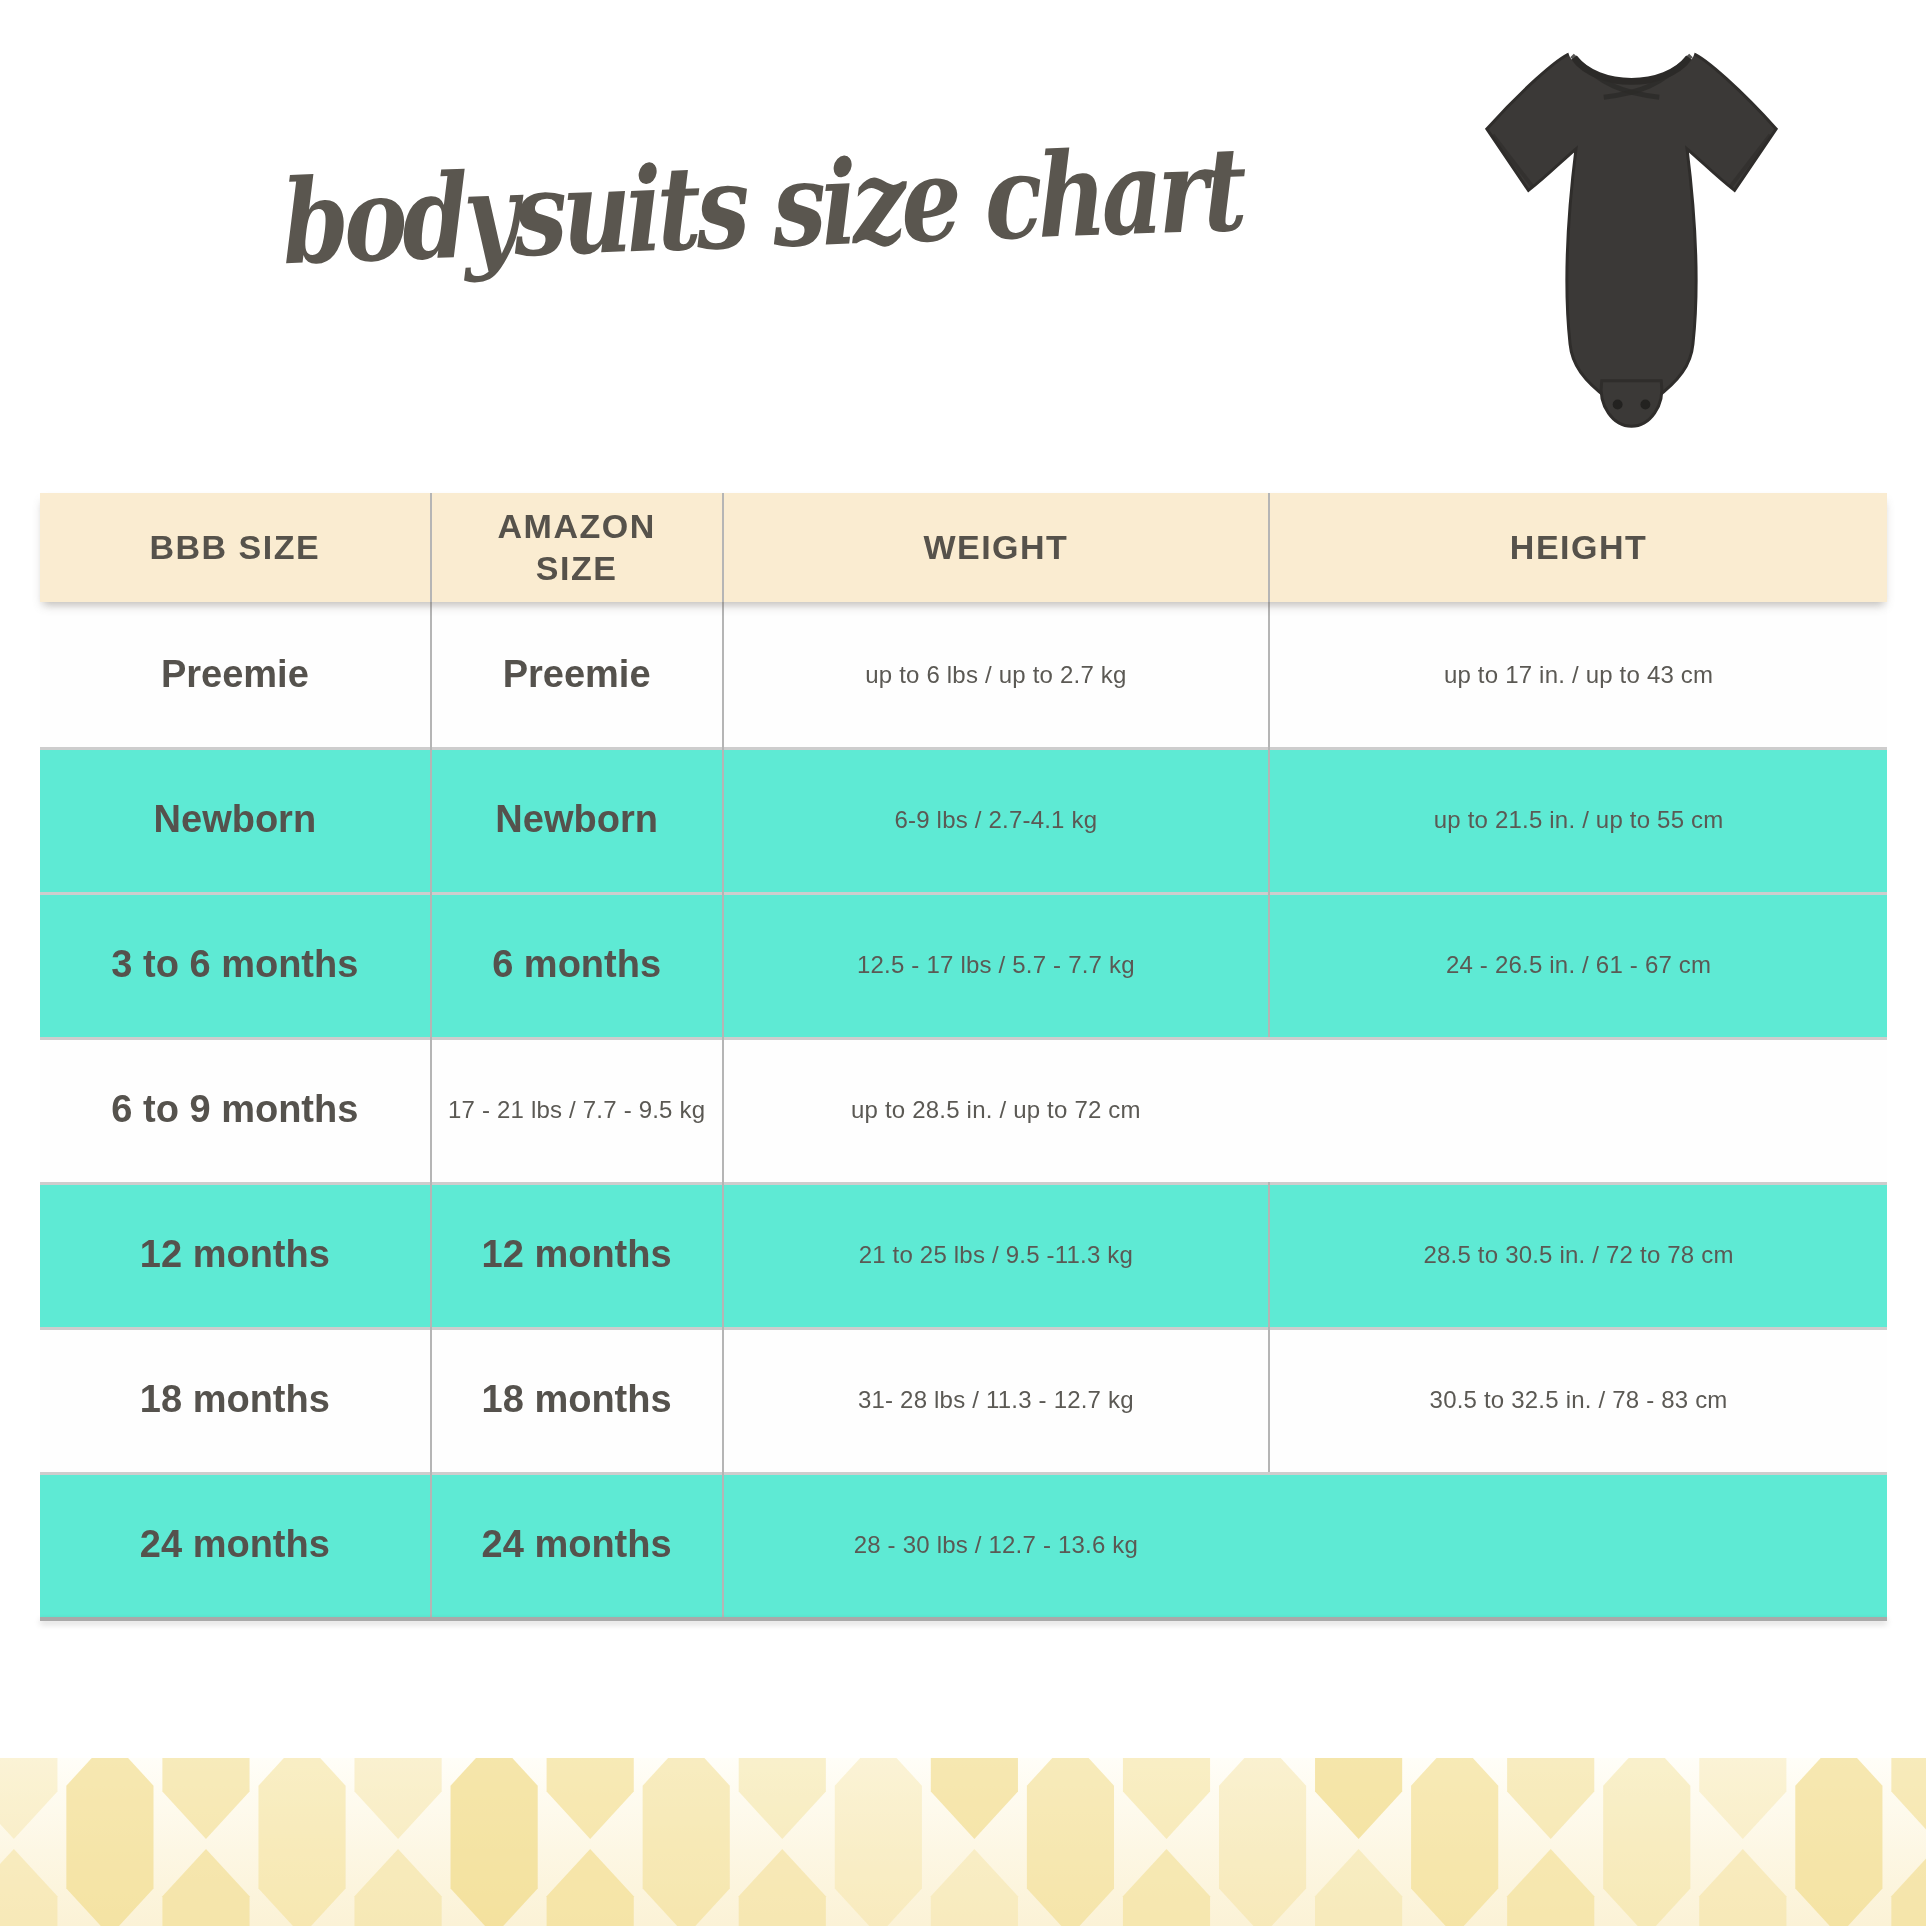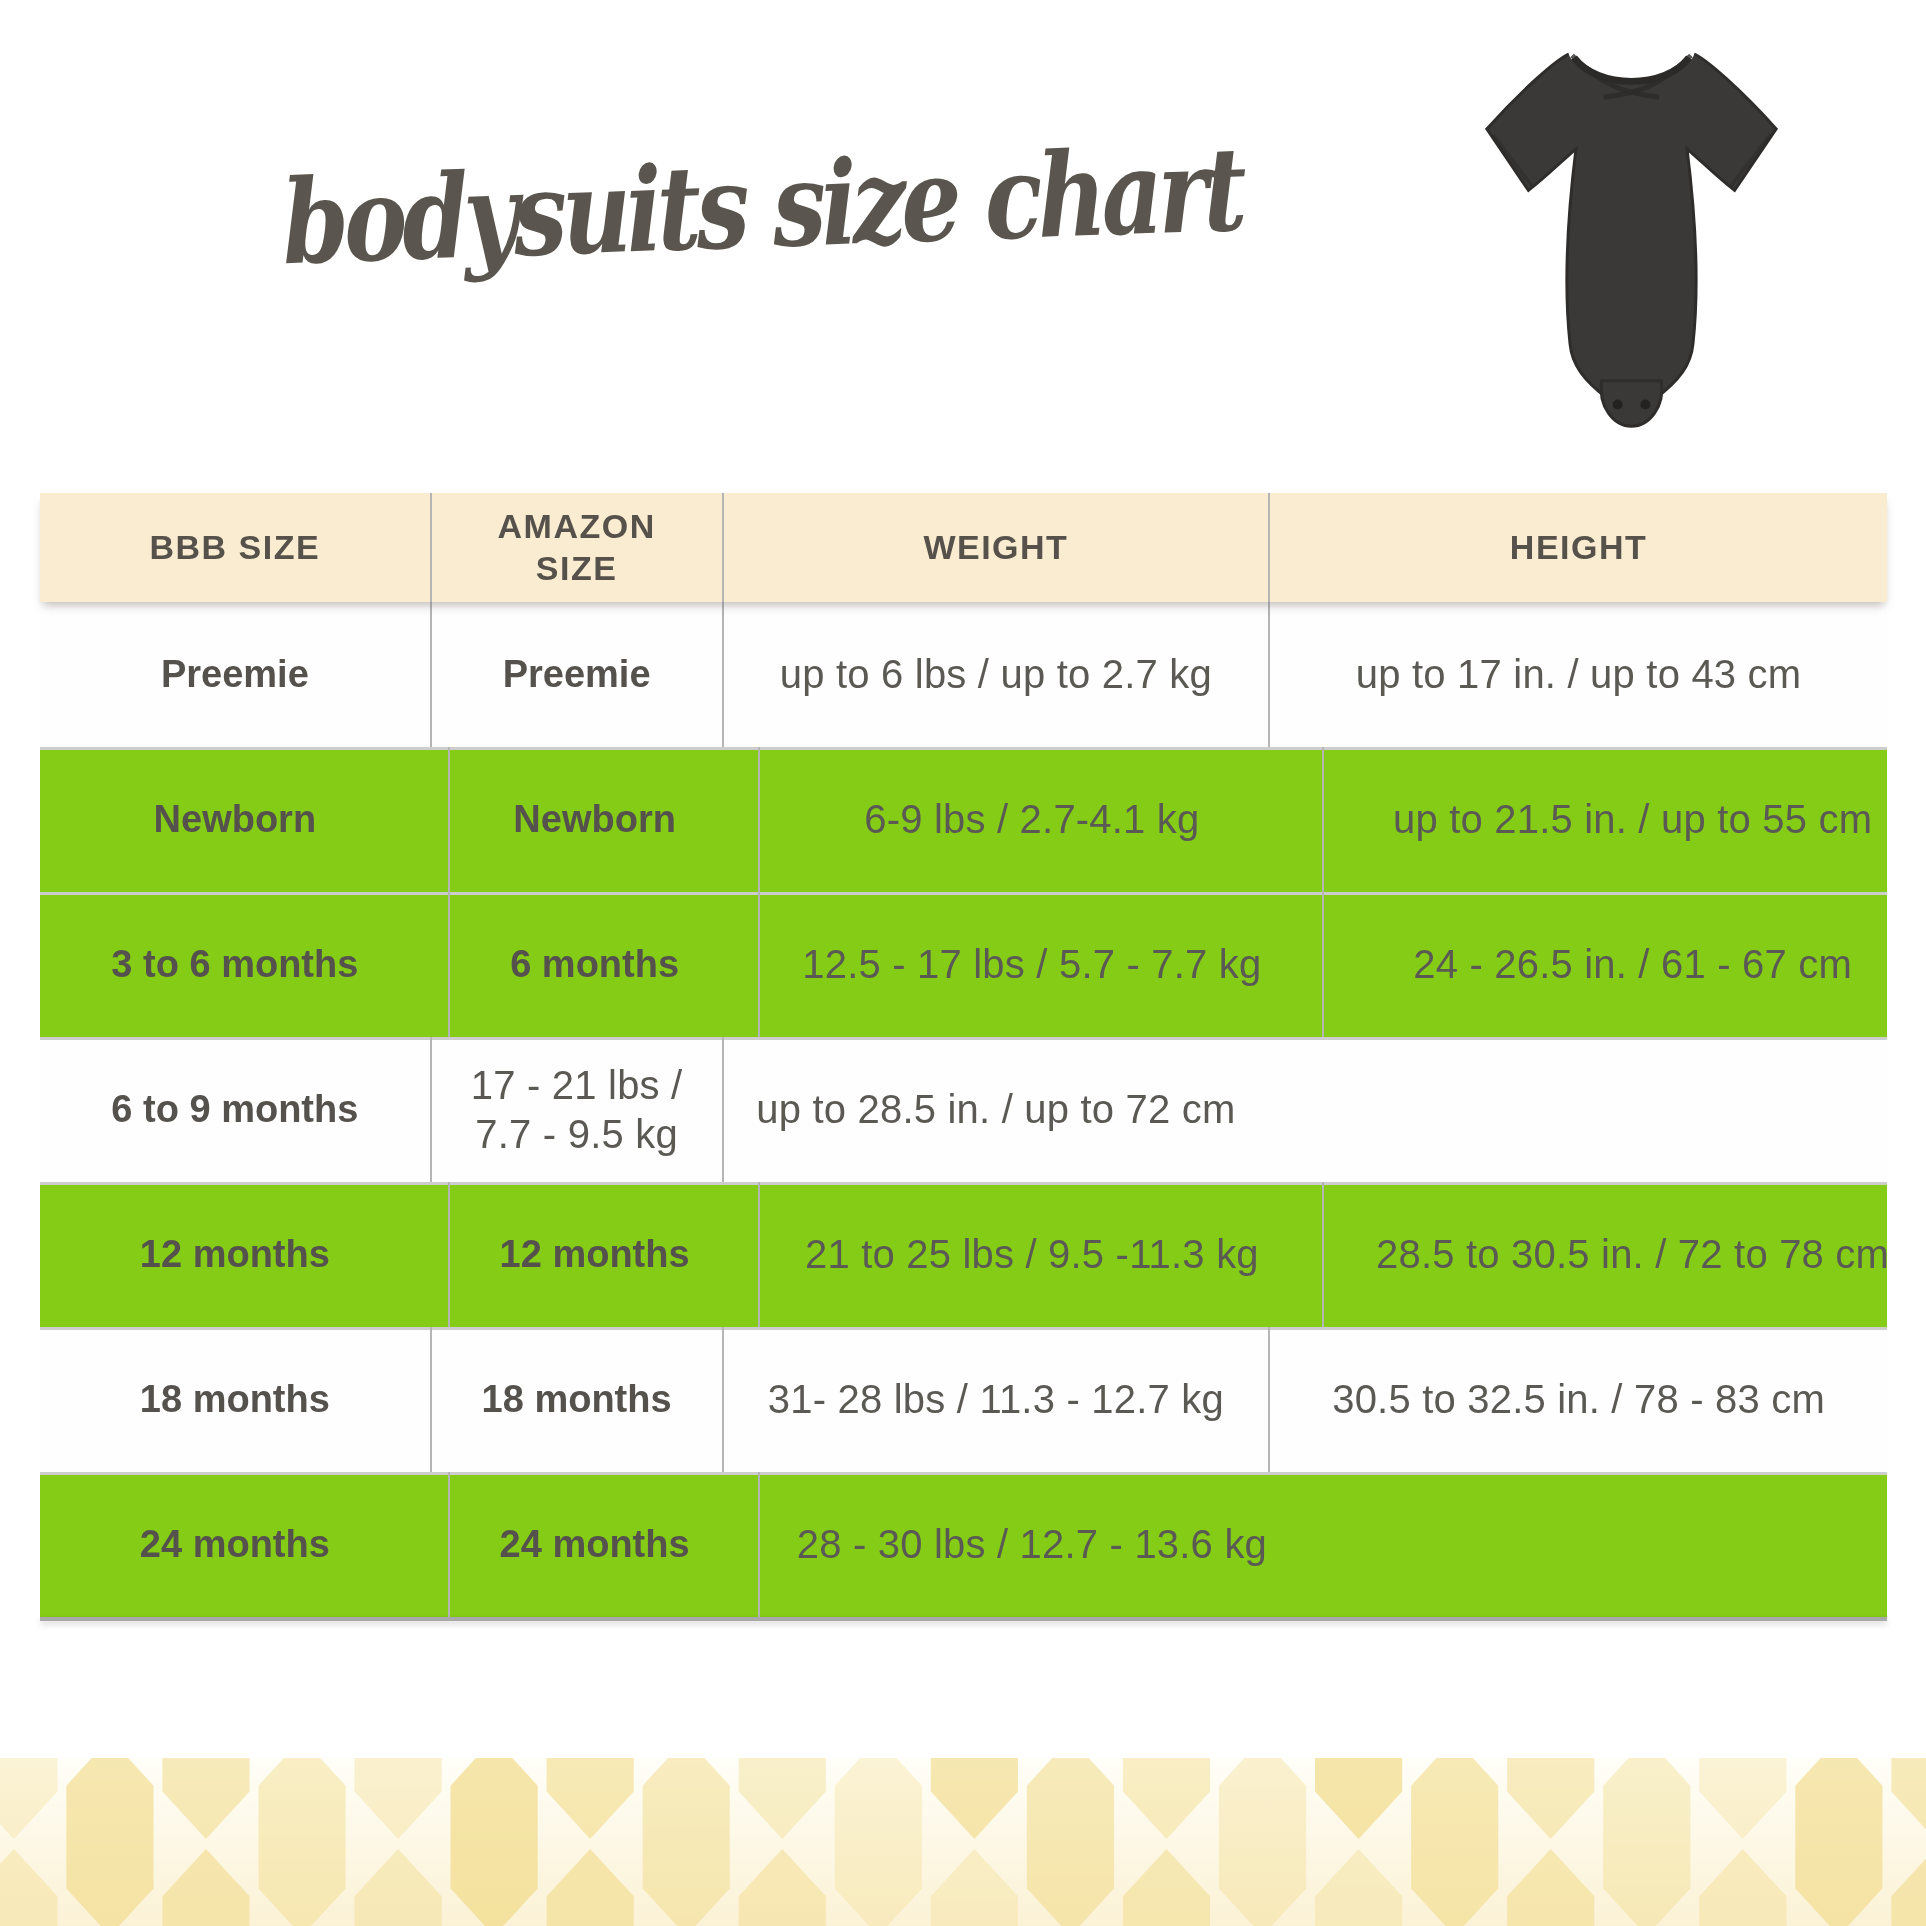--- a/index.html
+++ b/index.html
@@ -29,23 +29,23 @@
   .cell + .cell{border-left:2px solid #b5b5b5;}
   .thead{
     background:#faecd1;height:109px;position:relative;z-index:2;
     box-shadow:0 6px 9px -3px rgba(110,105,95,.45);
   }
   .thead .cell{font-weight:700;font-size:34px;letter-spacing:1.5px;color:#56524b;}
   .w-narrow{max-width:198px;}
   .drow{height:145px;}
   .drow + .drow{box-shadow:inset 0 3px 0 #cdcdcd;}
   .row-white{background:#fefefe;}
-  .row-gray{background:#84cc16;gap:18px;}
+  .row-gray{background:#5eead4;}
   .c-size{font-weight:700;font-size:38px;color:#55524d;}
-  .c-measure{font-size:40px;color:#5b5954;letter-spacing:0.2px;}
+  .c-measure{font-size:24px;color:#5b5954;letter-spacing:0.2px;}
   .size-table::after{
     content:"";position:absolute;left:0;right:0;bottom:-4px;height:4px;
     background:#a9a9a9;box-shadow:0 3px 6px rgba(0,0,0,.18);
   }
   
   .honey-band{
     position:absolute;left:0;top:1758px;width:1927px;height:168px;
     background:linear-gradient(180deg,#fffef8 0%,#fdf7e4 55%,#fbf2d6 100%);
   }
   .honey-band svg{display:block;width:100%;height:100%;}

